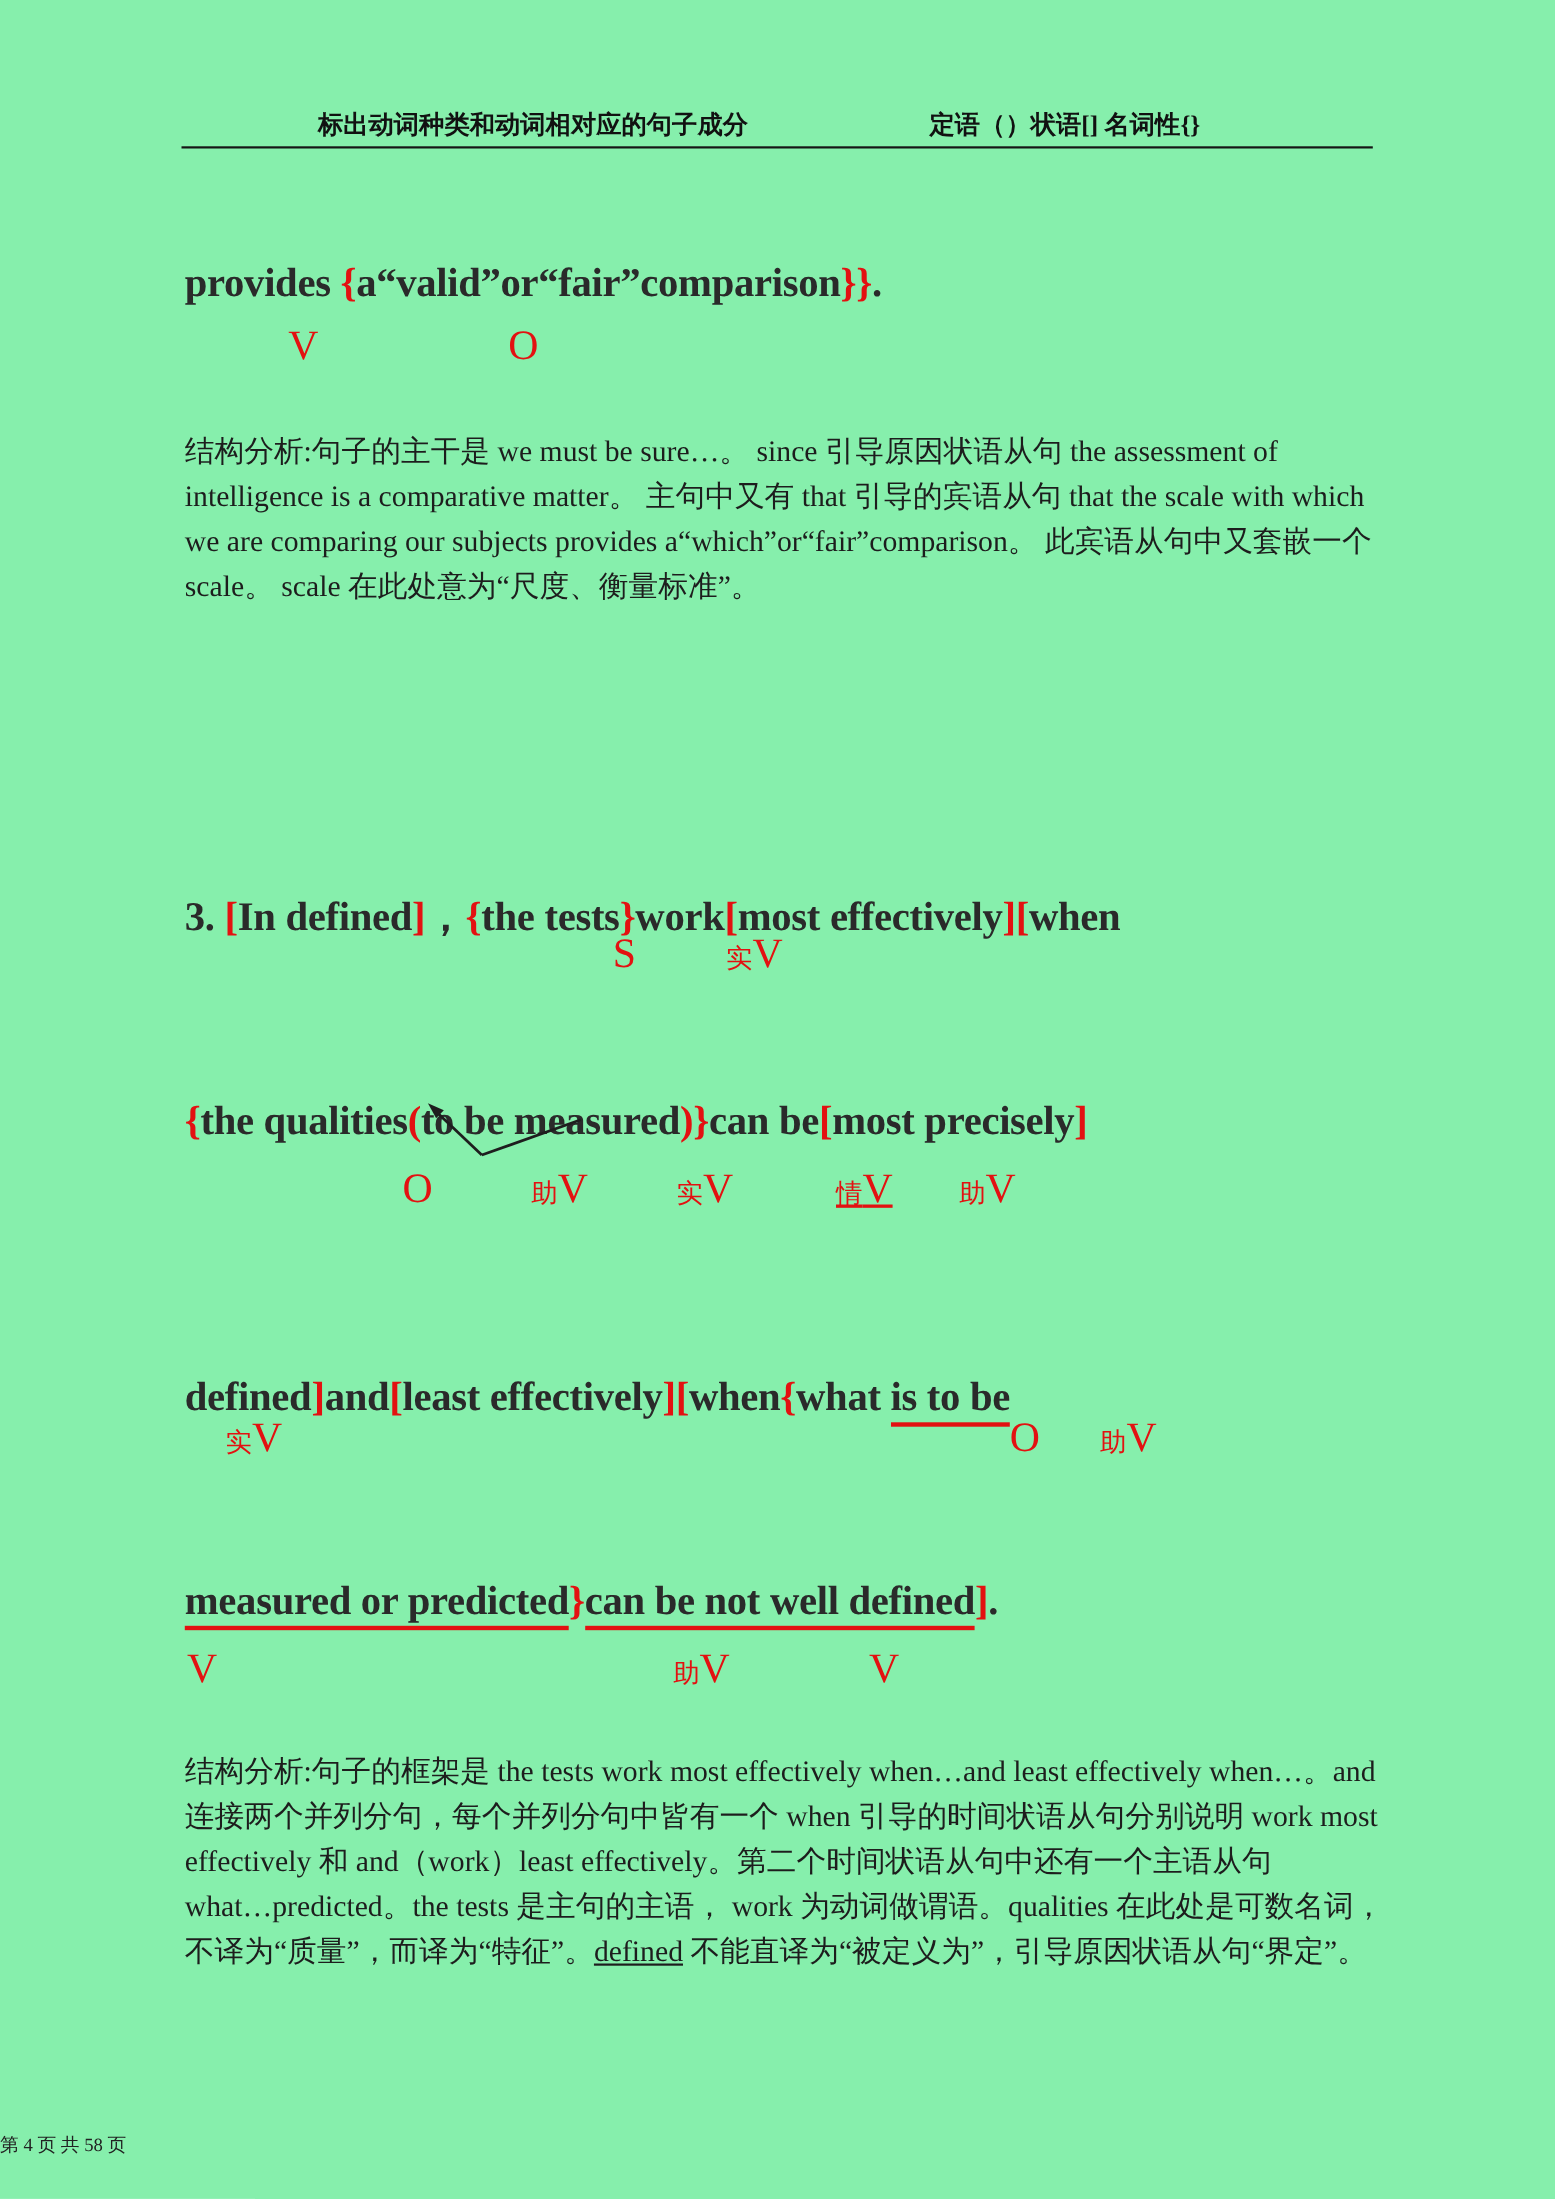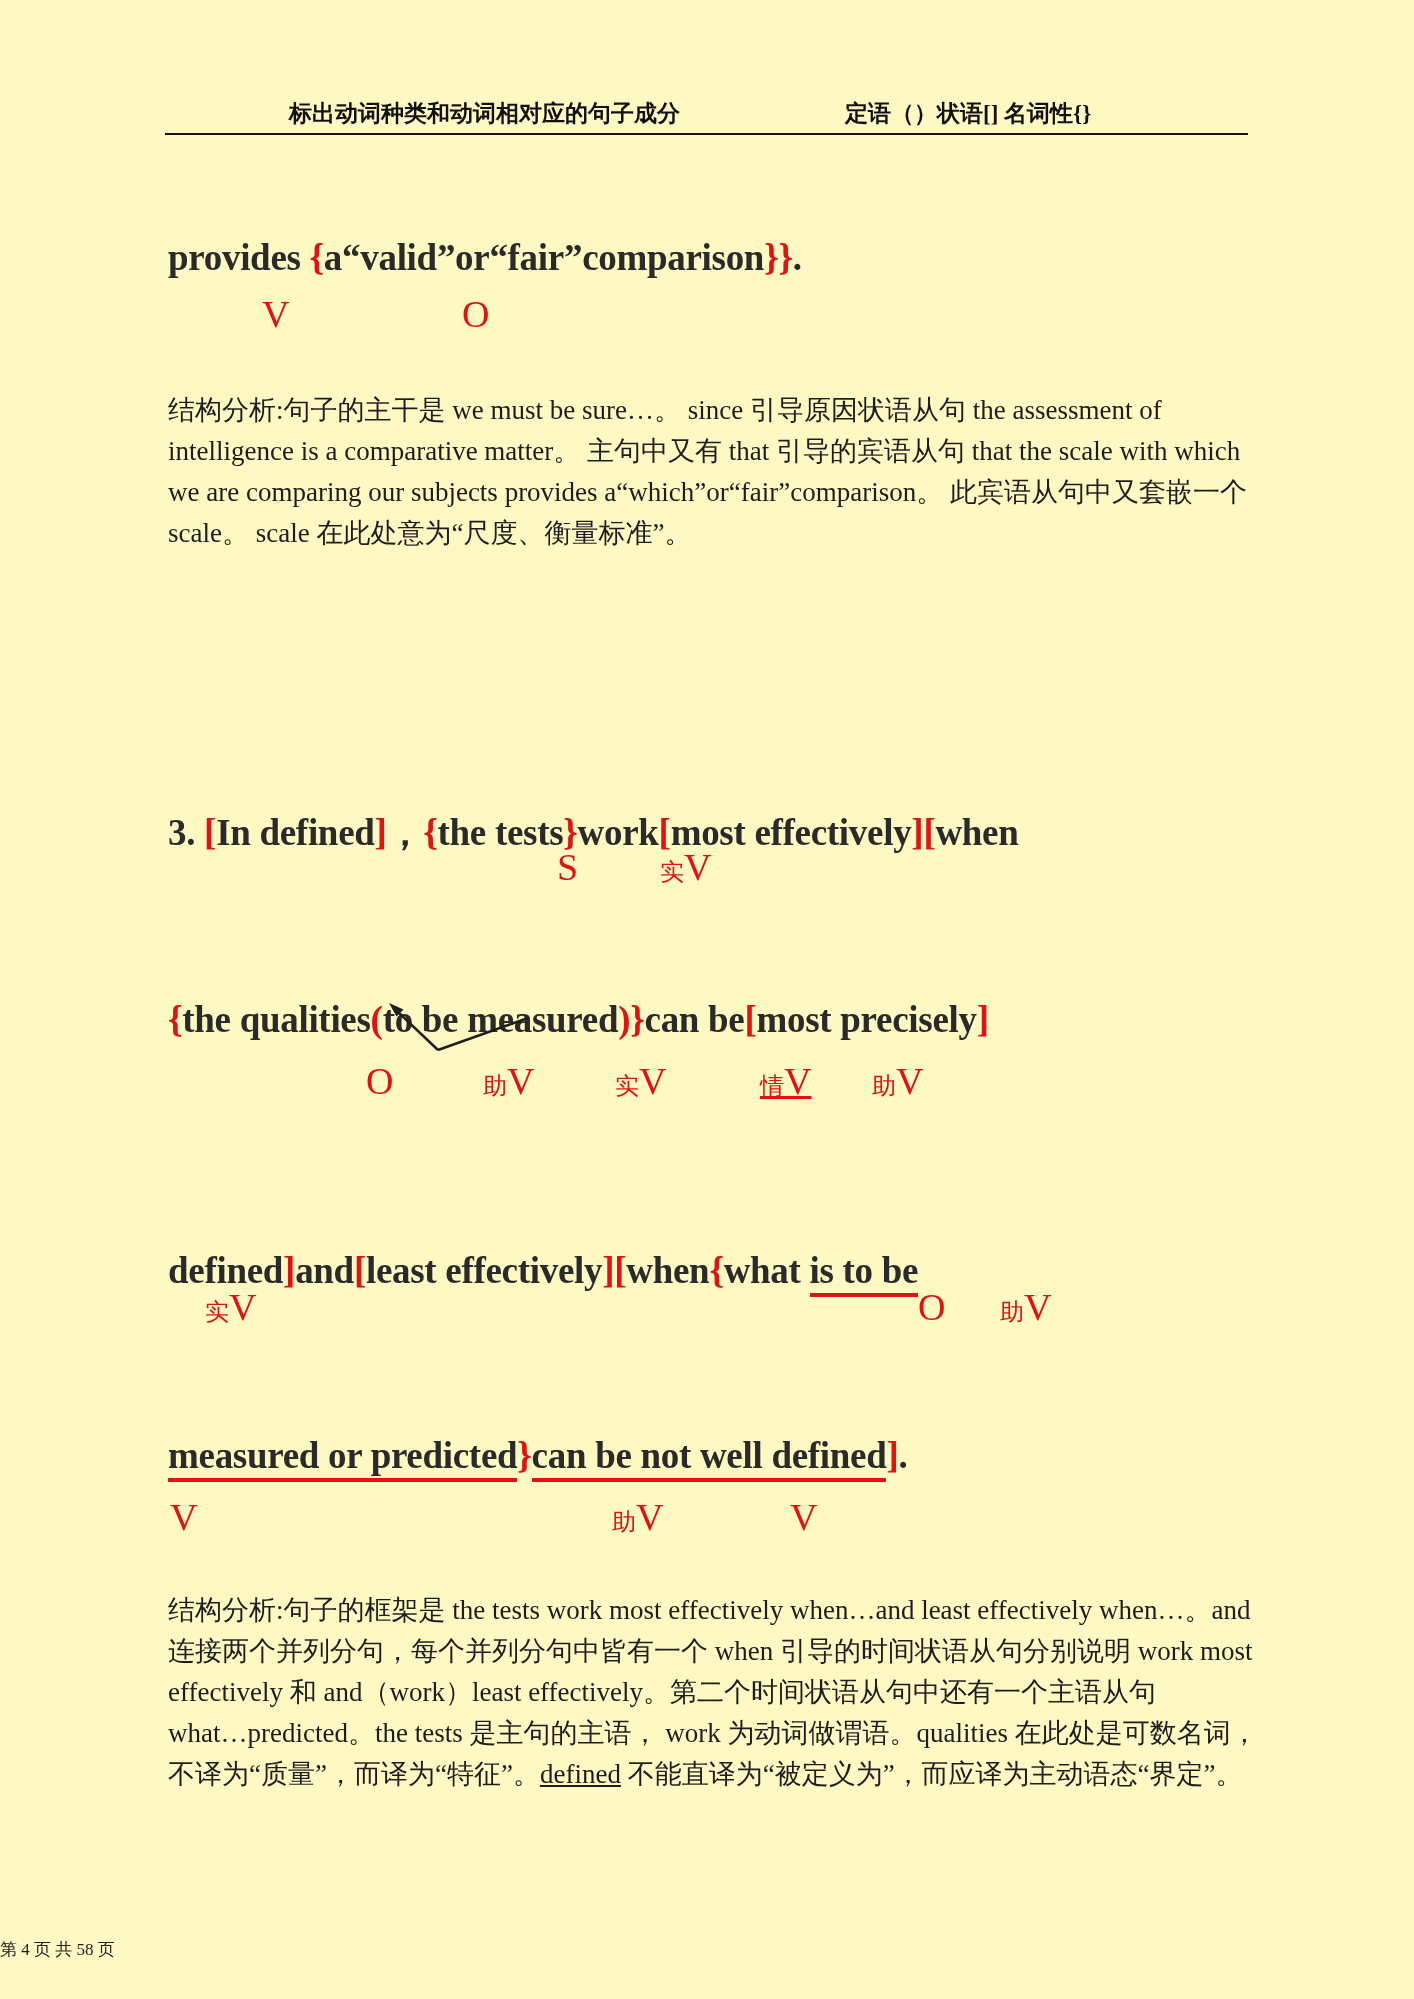--- a/index.html
+++ b/index.html
@@ -1,17 +1,17 @@
 <!DOCTYPE html>
 <html style="--accent-red: #e31111;"><head>
 <meta charset="utf-8">
 <style>
   html,body{margin:0;padding:0;background:#ffffff;}
   .page{
-    position:relative;width:1414px;height:1999px;background:#fef9c3;
+    position:relative;width:1414px;height:1999px;background:#86efac;
     font-family:"Liberation Serif","DejaVu Serif",serif;overflow:hidden;
   }
   .hdr{position:absolute;top:98px;font-size:23px;font-weight:bold;color:#111;white-space:nowrap;}
   .hdr-left{left:289px;}
   .hdr-right{left:845px;}
   .hdr-rule{position:absolute;left:165px;top:133px;width:1083px;height:2px;background:#151515;}
   .bigline{
     position:absolute;left:168px;font-size:37px;font-weight:bold;color:#2a2a2a;
     white-space:nowrap;letter-spacing:-0.3px;margin-top:46px;
   }
@@ -88,18 +88,18 @@
       <span class="glabel" style="left: 170px;"><span>V</span></span>
       <span class="glabel" style="left: 612px;"><span class="cjk">助</span><span>V</span></span>
       <span class="glabel" style="left: 790px;"><span>V</span></span>
     </div>
 
   <div class="analysis" style="top:1590px">
     <div class="aline"><span>结构分析:句子的框架是 the tests work most effectively when…and least effectively when…。and</span></div>
     <div class="aline"><span>连接两个并列分句，每个并列分句中皆有一个 when 引导的时间状语从句分别说明 work most</span></div>
     <div class="aline"><span>effectively 和 and（work）least effectively。第二个时间状语从句中还有一个主语从句</span></div>
     <div class="aline"><span>what…predicted。the tests 是主句的主语， work 为动词做谓语。qualities 在此处是可数名词，</span></div>
-    <div class="aline"><span>不译为“质量”，而译为“特征”。</span><span class="u-black">defined</span><span> 不能直译为“被定义为”，而应译为主动语态“界定”。</span></div>
+    <div class="aline"><span>不译为“质量”，而译为“特征”。</span><span class="u-black">defined</span><span> 不能直译为“被定义为”，引导原因状语从句“界定”。</span></div>
   </div>
 
   <div class="footer">第 4 页 共 58 页</div>
 
 </div>
 
 </body></html>

